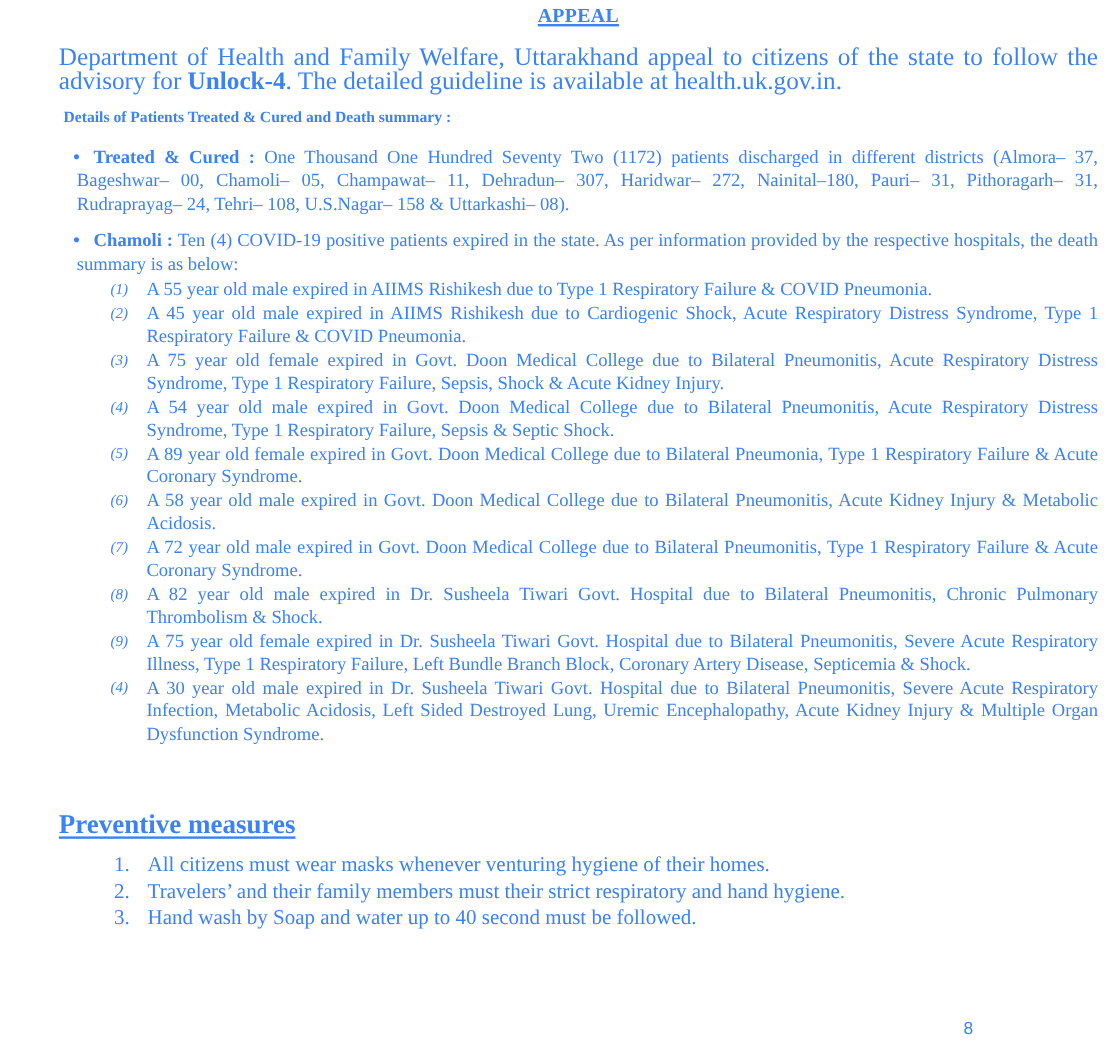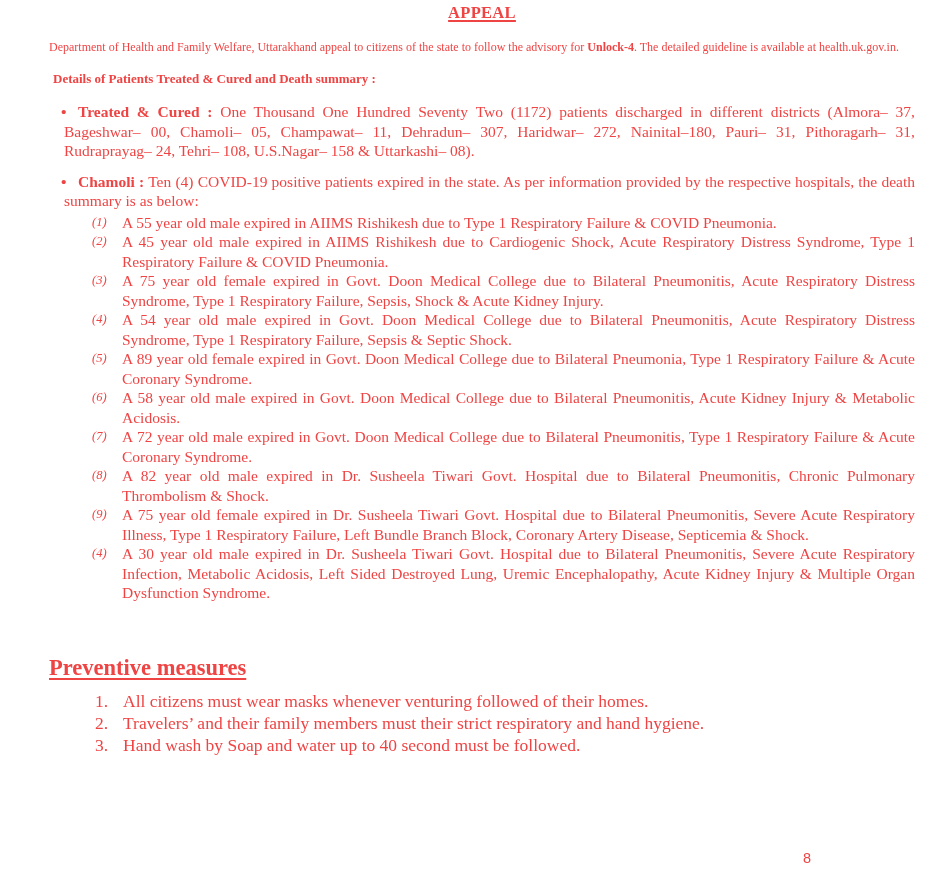--- a/index.html
+++ b/index.html
@@ -5,42 +5,42 @@
   html, body {
     margin: 0;
     padding: 0;
     background: #ffffff;
   }
   .page {
     position: relative;
     width: 931px;
     height: 874px;
     background: #ffffff;
-    color: #ef4444;
+    color: #3b82f6;
     font-family: "Liberation Serif", serif;
     overflow: hidden;
     box-sizing: border-box;
     padding: 0 16px 0 49px;
   }
   .doc-title {
     margin-top: 3px;
     text-align: center;
     font-size: 16.5px;
     line-height: 19px;
     font-weight: bold;
     letter-spacing: 0.3px;
   }
   .doc-title span {
     text-decoration: underline;
     text-decoration-thickness: 1.5px;
     text-underline-offset: 2px;
   }
   .intro {
     margin: 16px 0 0 0;
-    font-size: 12px;
+    font-size: 21px;
     line-height: 19.5px;
     text-align: justify;
   }
   .intro b { font-weight: bold; }
   .section-heading {
     margin-top: 11px;
     margin-left: 4px;
     font-size: 13px;
     line-height: 19.5px;
     font-weight: bold;
@@ -140,20 +140,20 @@
     <div class="death-item"><span class="death-marker">(6)</span><span>A 58 year old male expired in Govt. Doon Medical College due to Bilateral Pneumonitis, Acute Kidney Injury &amp; Metabolic Acidosis.</span></div>
     <div class="death-item"><span class="death-marker">(7)</span><span>A 72 year old male expired in Govt. Doon Medical College due to Bilateral Pneumonitis, Type 1 Respiratory Failure &amp; Acute Coronary Syndrome.</span></div>
     <div class="death-item"><span class="death-marker">(8)</span><span>A 82 year old male expired in Dr. Susheela Tiwari Govt. Hospital due to Bilateral Pneumonitis, Chronic Pulmonary Thrombolism &amp; Shock.</span></div>
     <div class="death-item"><span class="death-marker">(9)</span><span>A 75 year old female expired in Dr. Susheela Tiwari Govt. Hospital due to Bilateral Pneumonitis, Severe Acute Respiratory Illness, Type 1 Respiratory Failure, Left Bundle Branch Block, Coronary Artery Disease, Septicemia &amp; Shock.</span></div>
     <div class="death-item"><span class="death-marker">(4)</span><span>A 30 year old male expired in Dr. Susheela Tiwari Govt. Hospital due to Bilateral Pneumonitis, Severe Acute Respiratory Infection, Metabolic Acidosis, Left Sided Destroyed Lung, Uremic Encephalopathy, Acute Kidney Injury &amp; Multiple Organ Dysfunction Syndrome.</span></div>
   </div>
 
   <div class="preventive-heading"><span>Preventive measures</span></div>
 
   <div class="preventive-list">
-    <div class="preventive-item"><span class="preventive-marker">1.</span><span>All citizens must wear masks whenever venturing followed of their homes.</span></div>
+    <div class="preventive-item"><span class="preventive-marker">1.</span><span>All citizens must wear masks whenever venturing hygiene of their homes.</span></div>
     <div class="preventive-item"><span class="preventive-marker">2.</span><span>Travelers’ and their family members must their strict respiratory and hand hygiene.</span></div>
     <div class="preventive-item"><span class="preventive-marker">3.</span><span>Hand wash by Soap and water up to 40 second must be followed.</span></div>
   </div>
 
   <div class="page-number">8</div>
 
 </div>
 
 </body></html>

